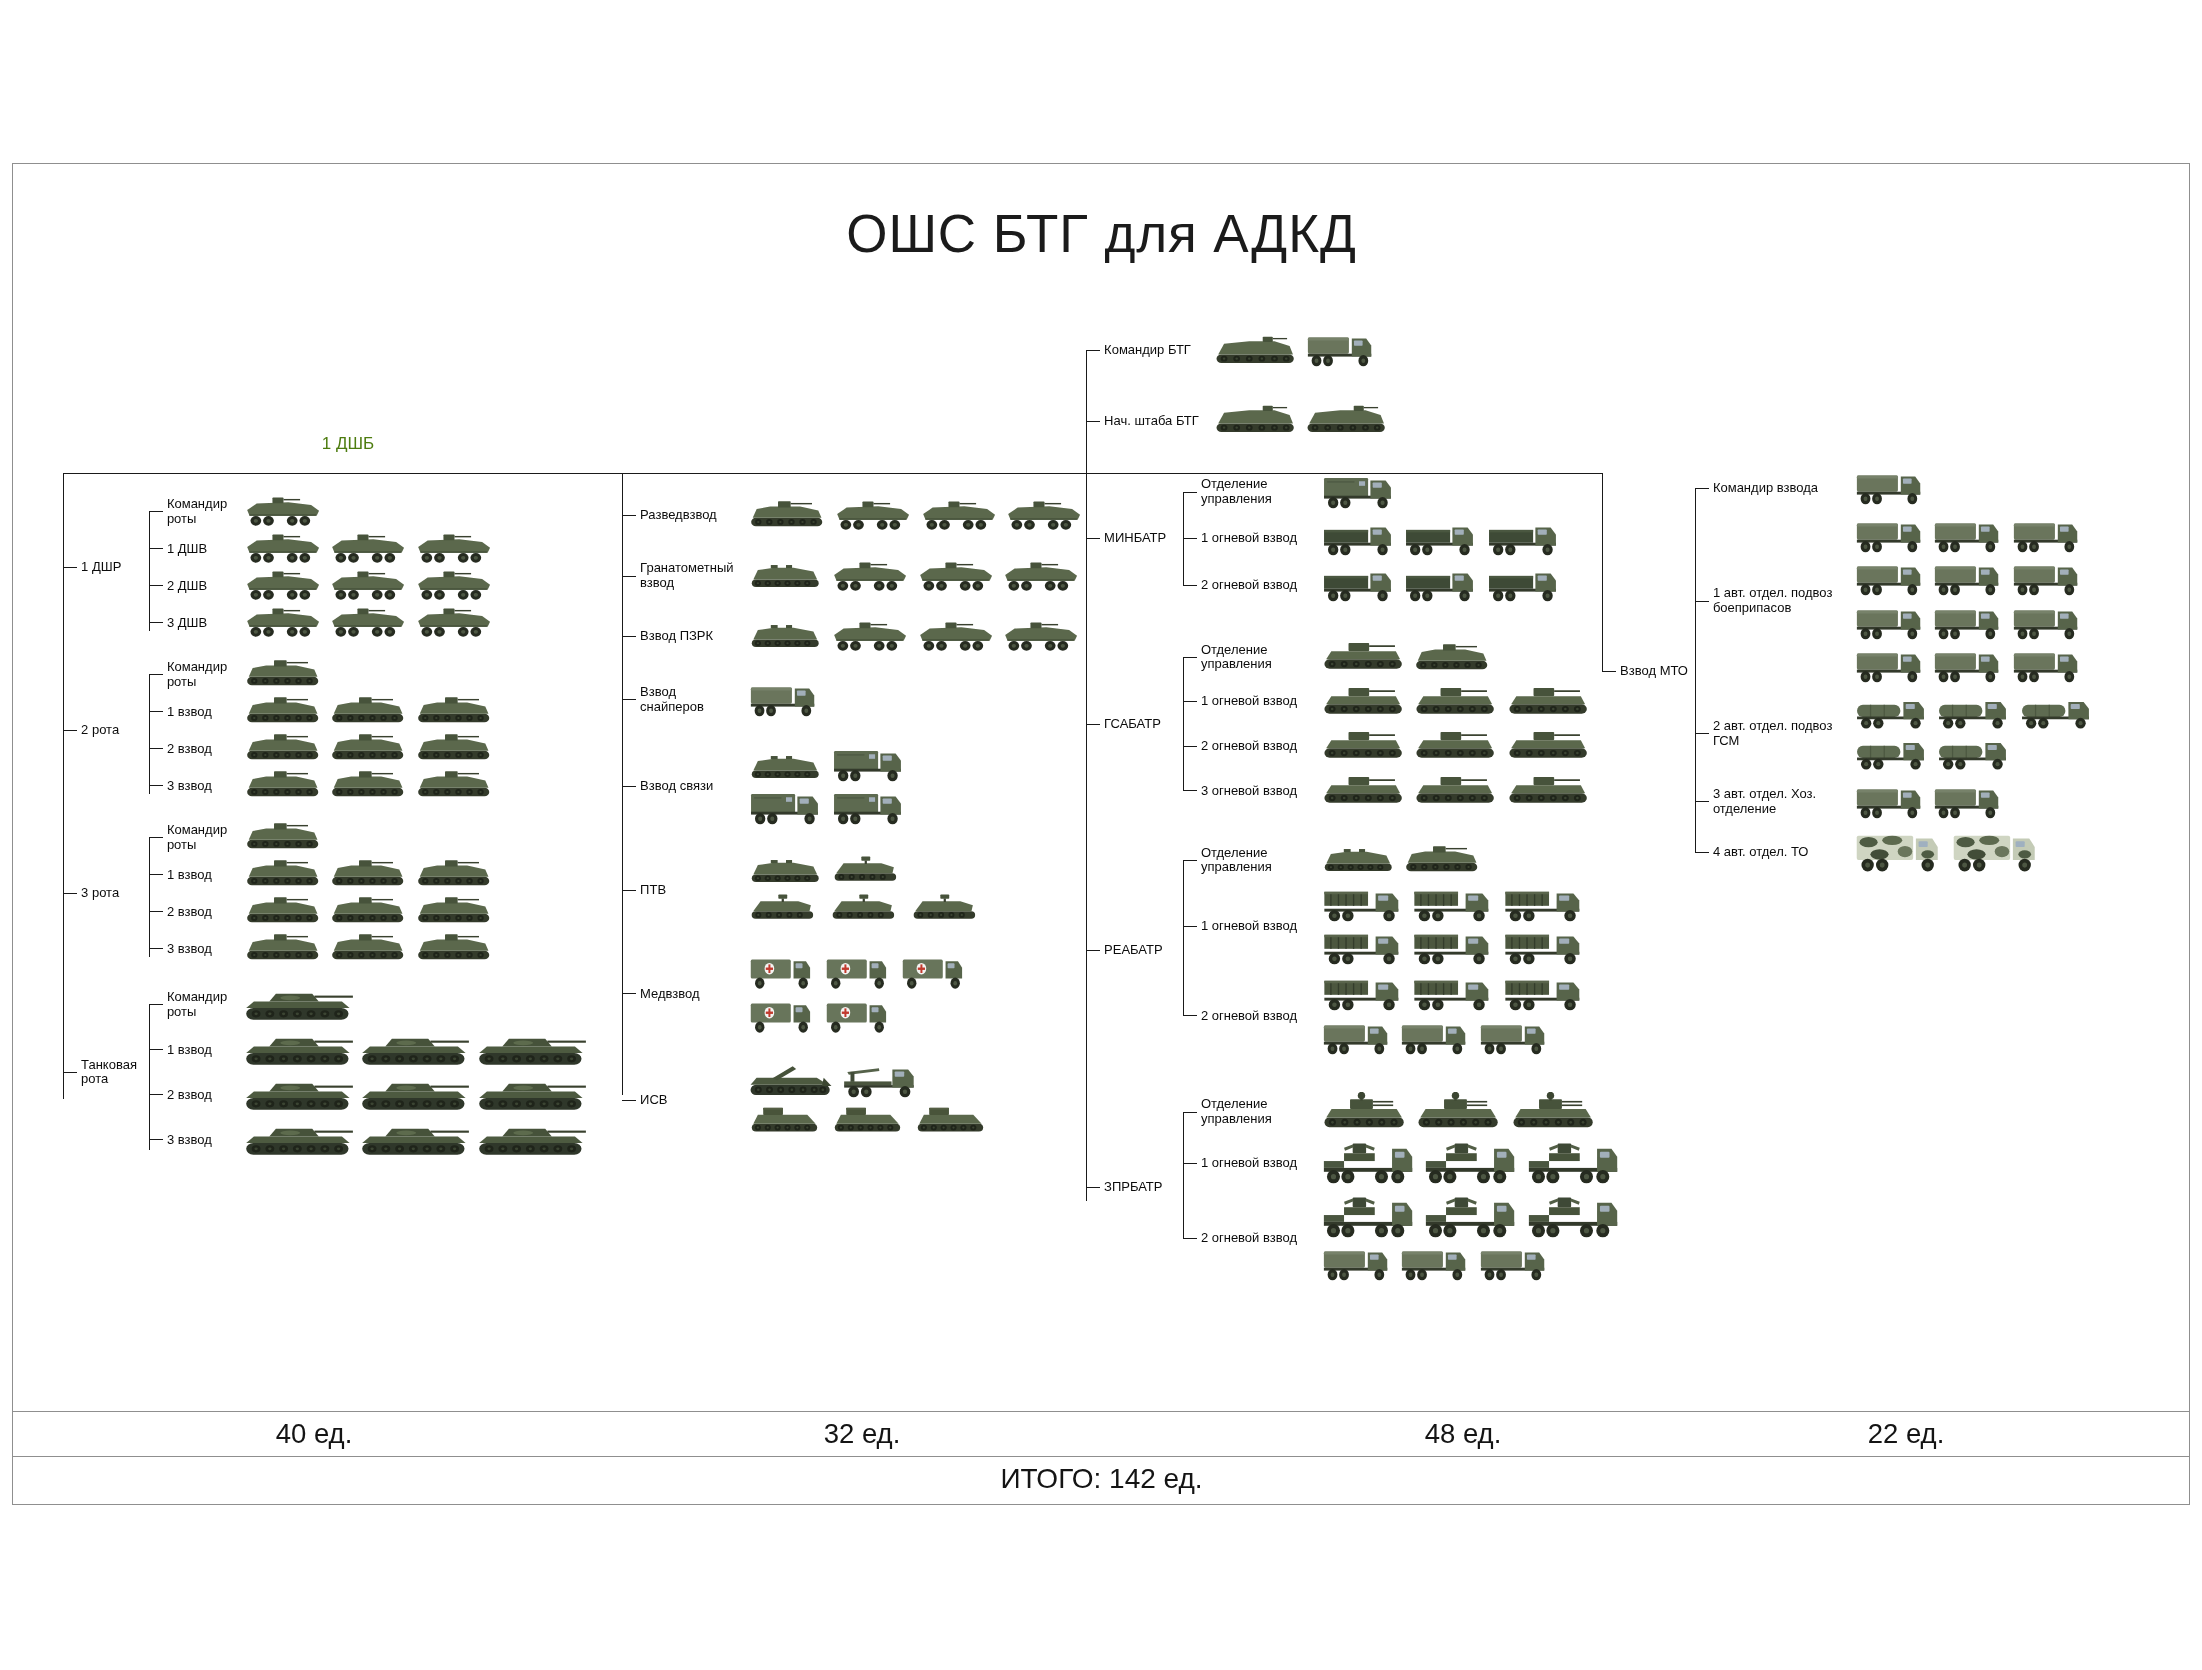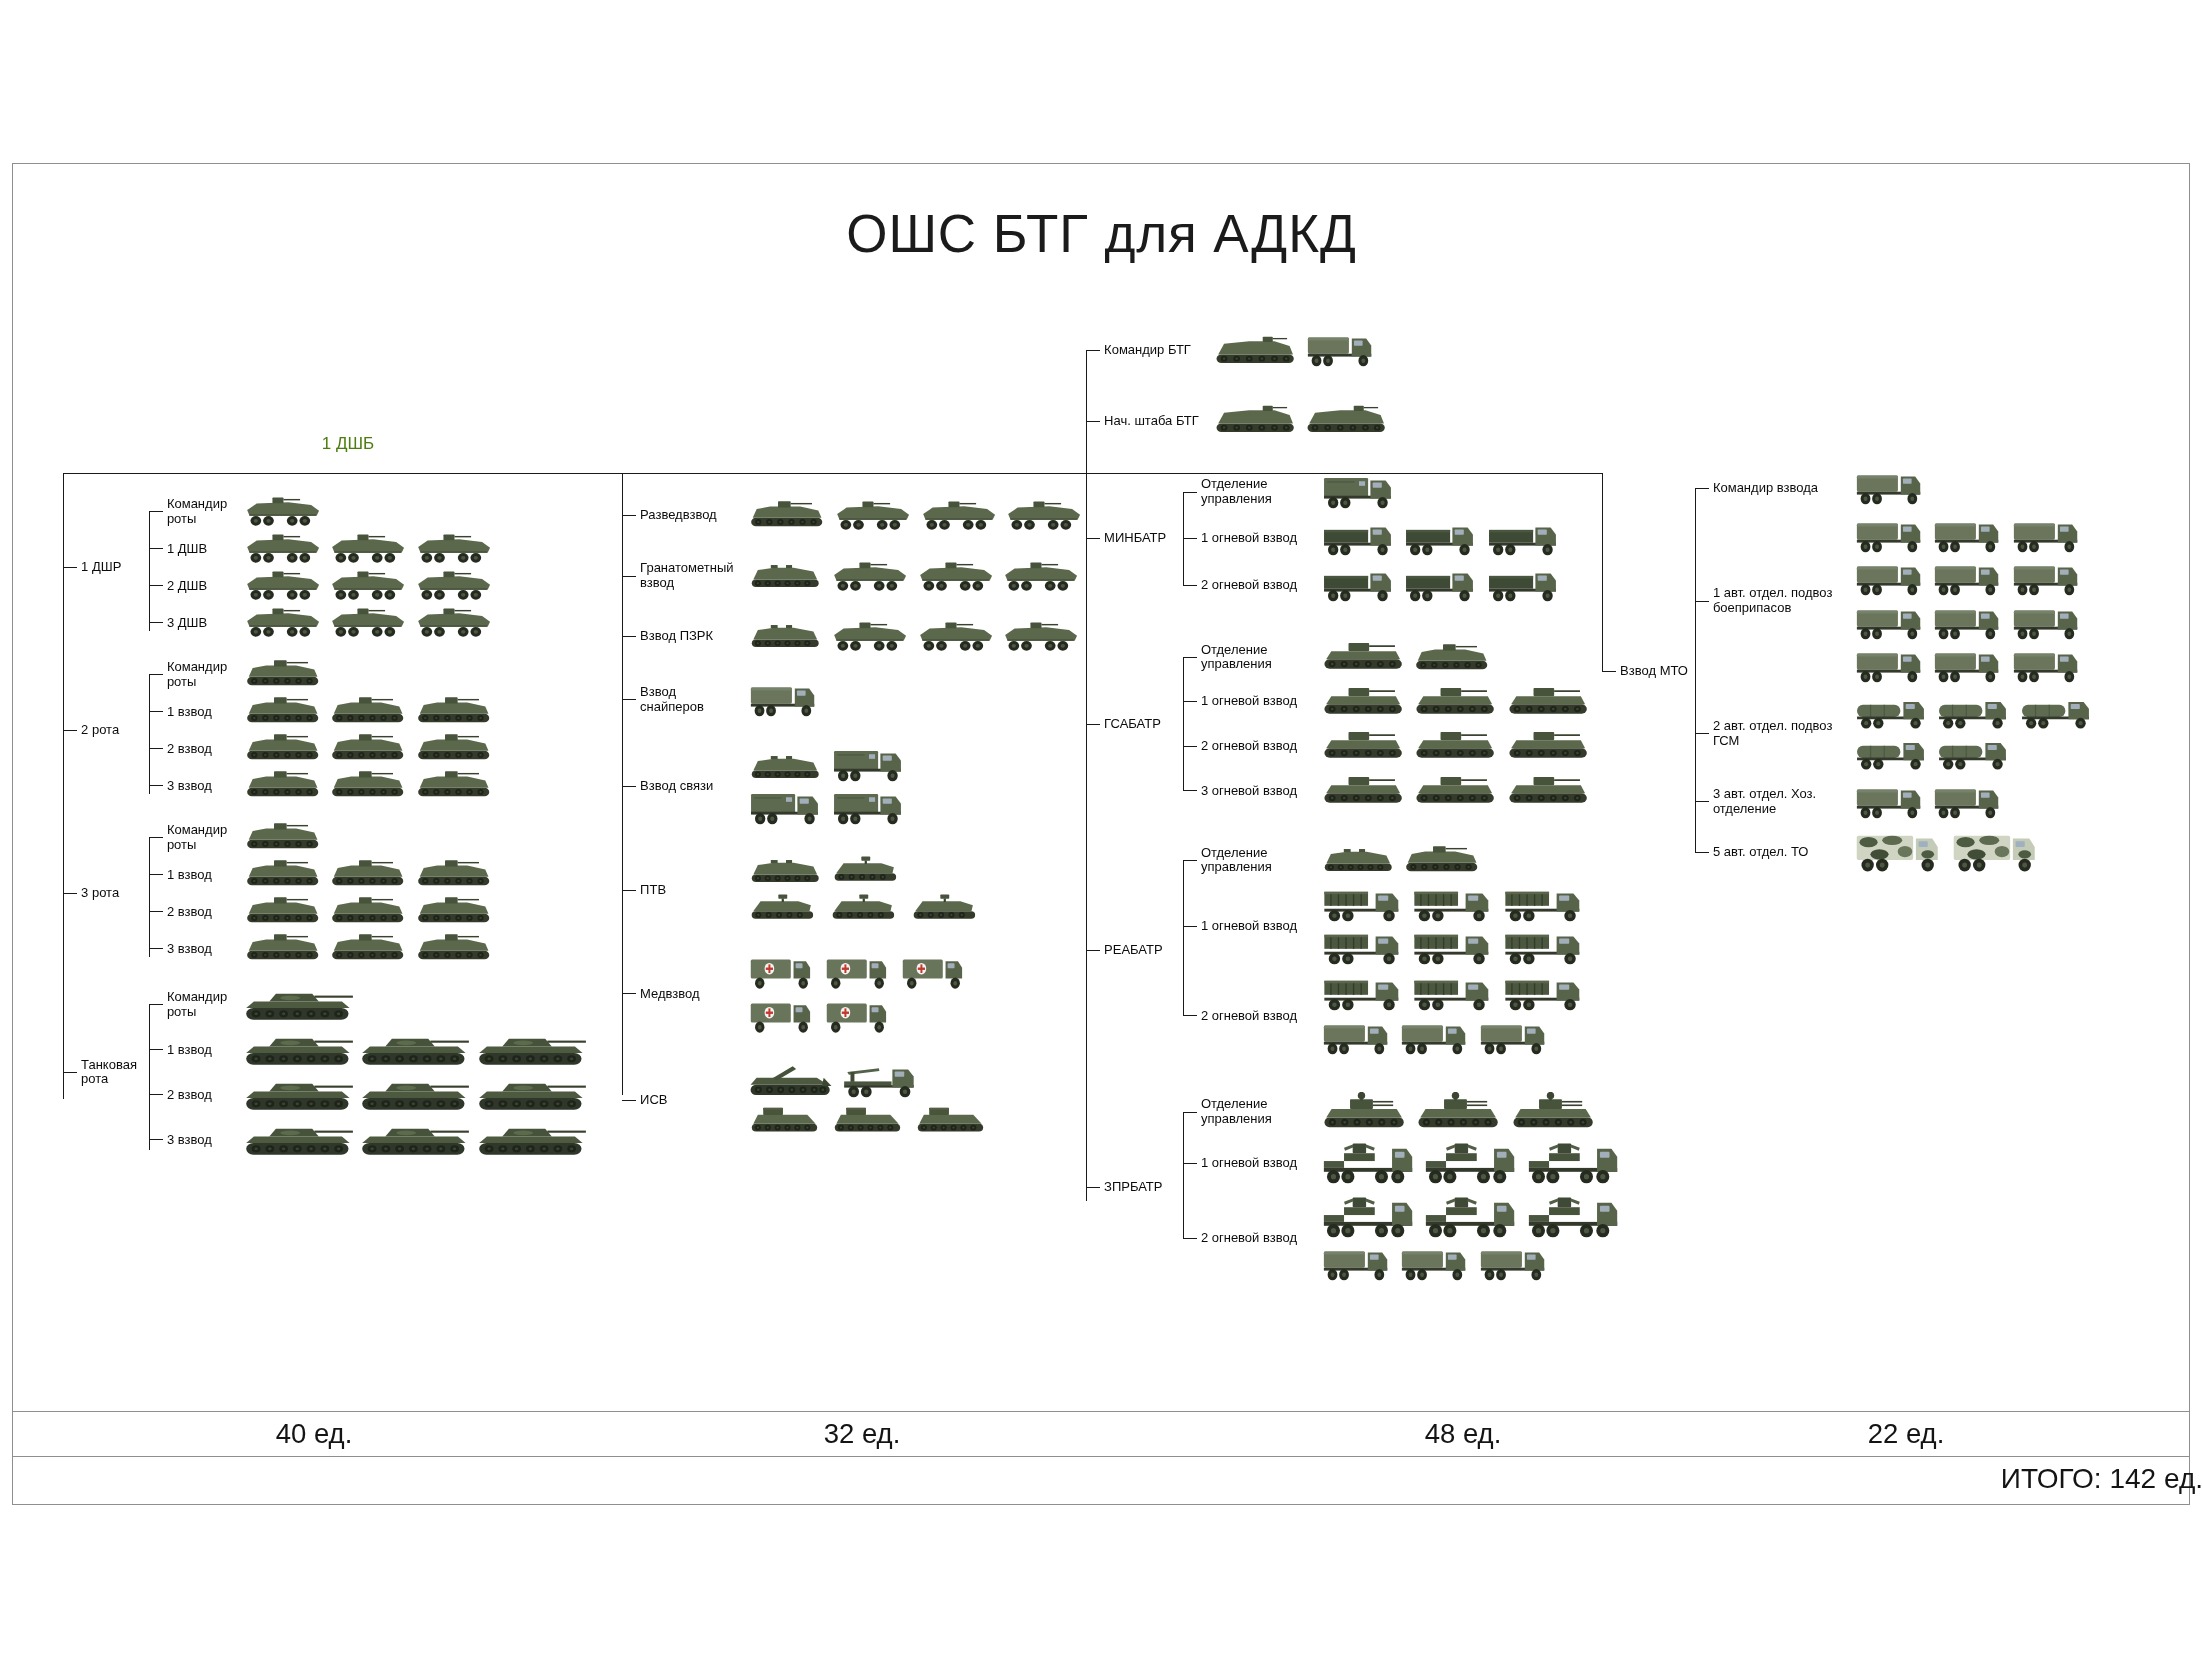--- a/index.html
+++ b/index.html
@@ -38,21 +38,21 @@
   #col4 .lvl0 > .lbl{flex:0 0 79px}
   #col4 .lvl1 > .lbl{flex:0 0 145px}
   .rows{display:flex;flex-direction:column;gap:5.2px}
   .vrow{display:flex;align-items:flex-end;gap:6.9px}
   .veh{flex:none;display:block}
   .band-line{position:absolute;left:12px;width:2178px;height:0;border-top:0.9px solid #8f8f8f}
   #band-line-1{top:1411px}
   #band-line-2{top:1456px}
   .count{position:absolute;top:1418px;transform:translateX(-50%);font-size:27.5px;color:#141414}
   .c1{left:314px}.c2{left:862px}.c3{left:1463px}.c4{left:1906px}
-  .grand{position:absolute;top:1463px;left:0;width:100%;text-align:right;font-size:28px;color:#141414}
+  .grand{position:absolute;top:1463px;left:0;width:100%;text-align:center;font-size:28px;color:#141414}
 </style>
 </head>
 <body>
 
 <div class="stage">
   <div class="frame"></div>
   <div class="title">ОШС БТГ для АДКД</div>
 
   <div class="hline" id="root-line"></div>
   <div class="vline" id="mto-line"></div>
@@ -916,21 +916,21 @@
                     <use href="#i-truck"></use>
                   </svg>
                   <svg width="72" height="38" viewBox="0 0 100 46" preserveAspectRatio="none" class="veh">
                     <use href="#i-truck"></use>
                   </svg>
                 </div>
               </div>
             </div>
             <div class="branch lvl1 leaf">
               <span class="tick"></span>
-              <span class="lbl">5 авт. отдел. ТО</span>
+              <span class="lbl">4 авт. отдел. ТО</span>
               <div class="rows">
                 <div class="vrow">
                   <svg width="91" height="43" viewBox="0 0 100 46" preserveAspectRatio="none" class="veh">
                     <use href="#i-workshop"></use>
                   </svg>
                   <svg width="91" height="43" viewBox="0 0 100 46" preserveAspectRatio="none" class="veh">
                     <use href="#i-workshop"></use>
                   </svg>
                 </div>
               </div>

